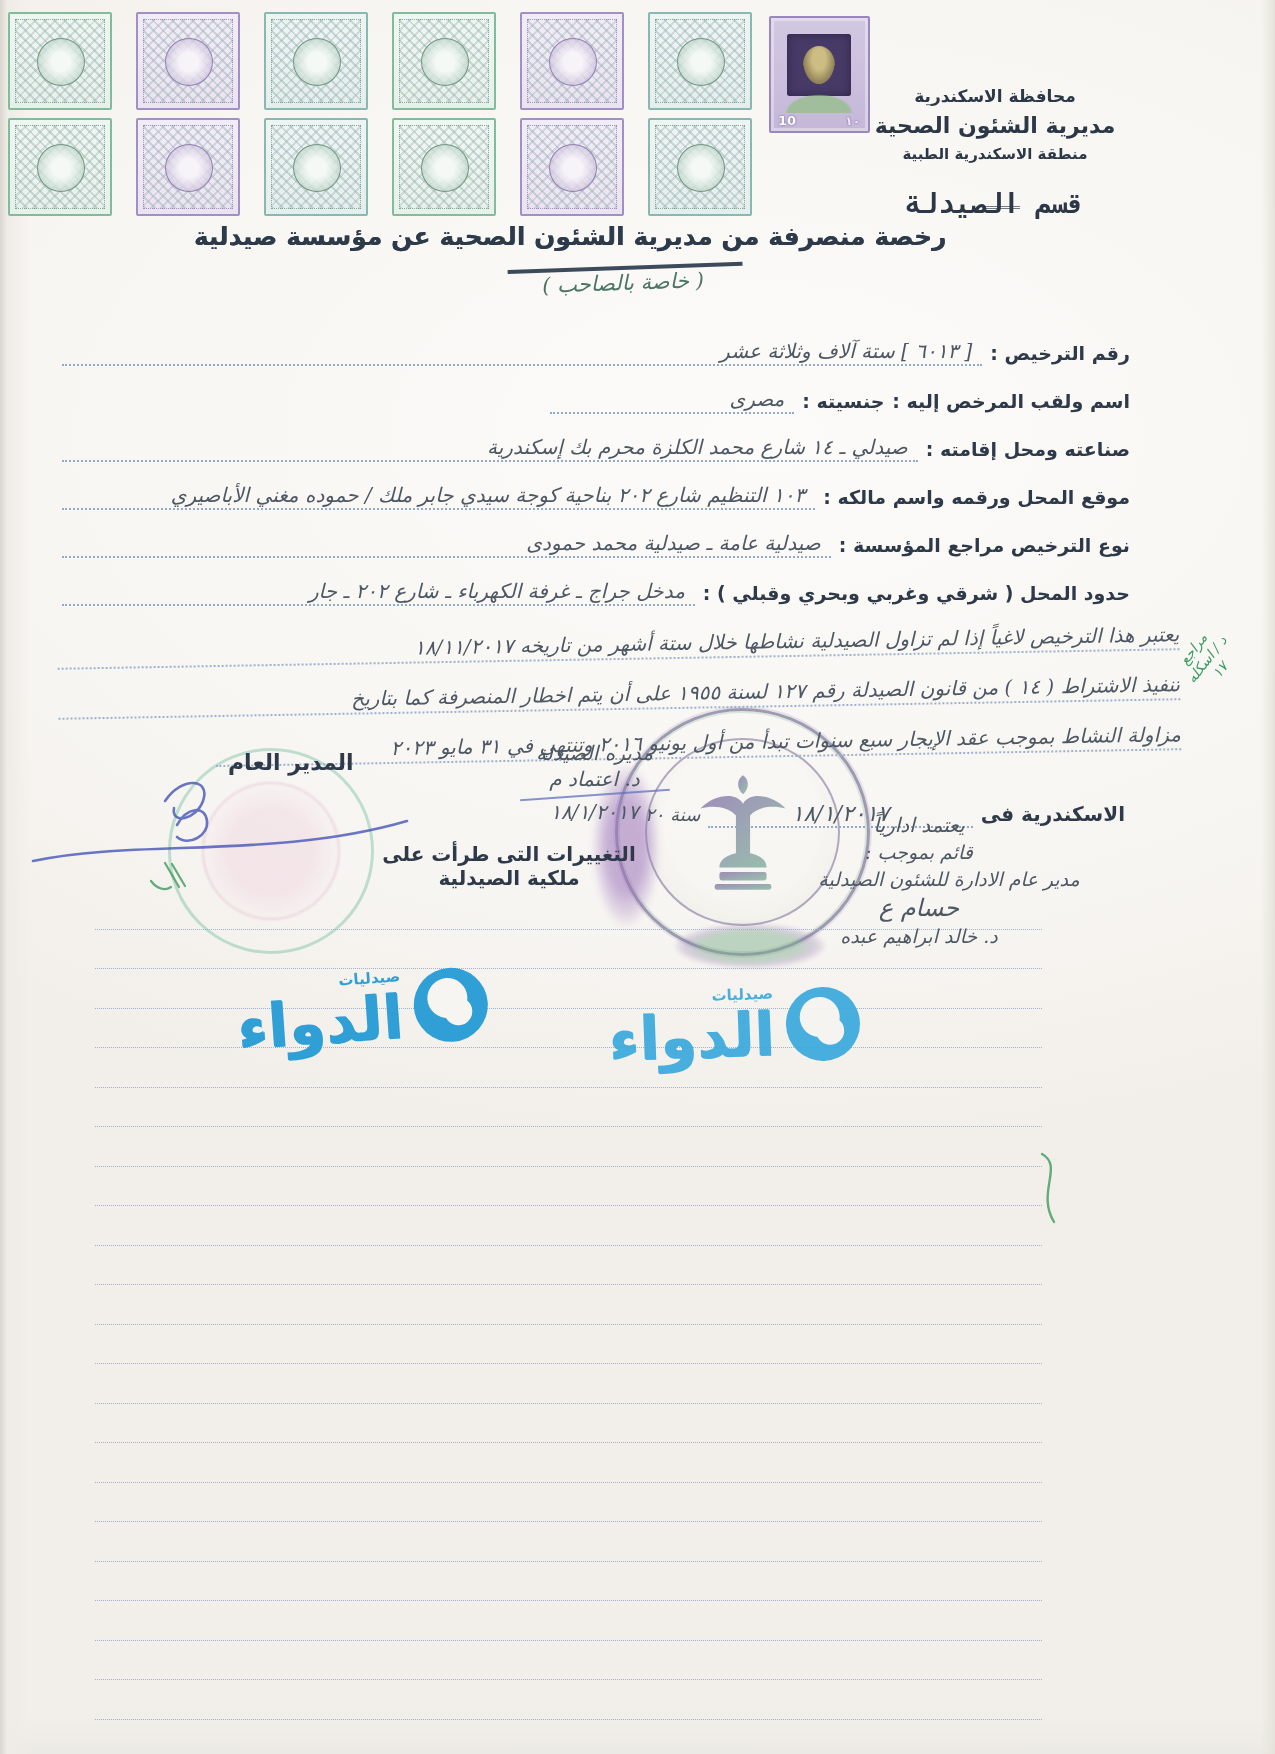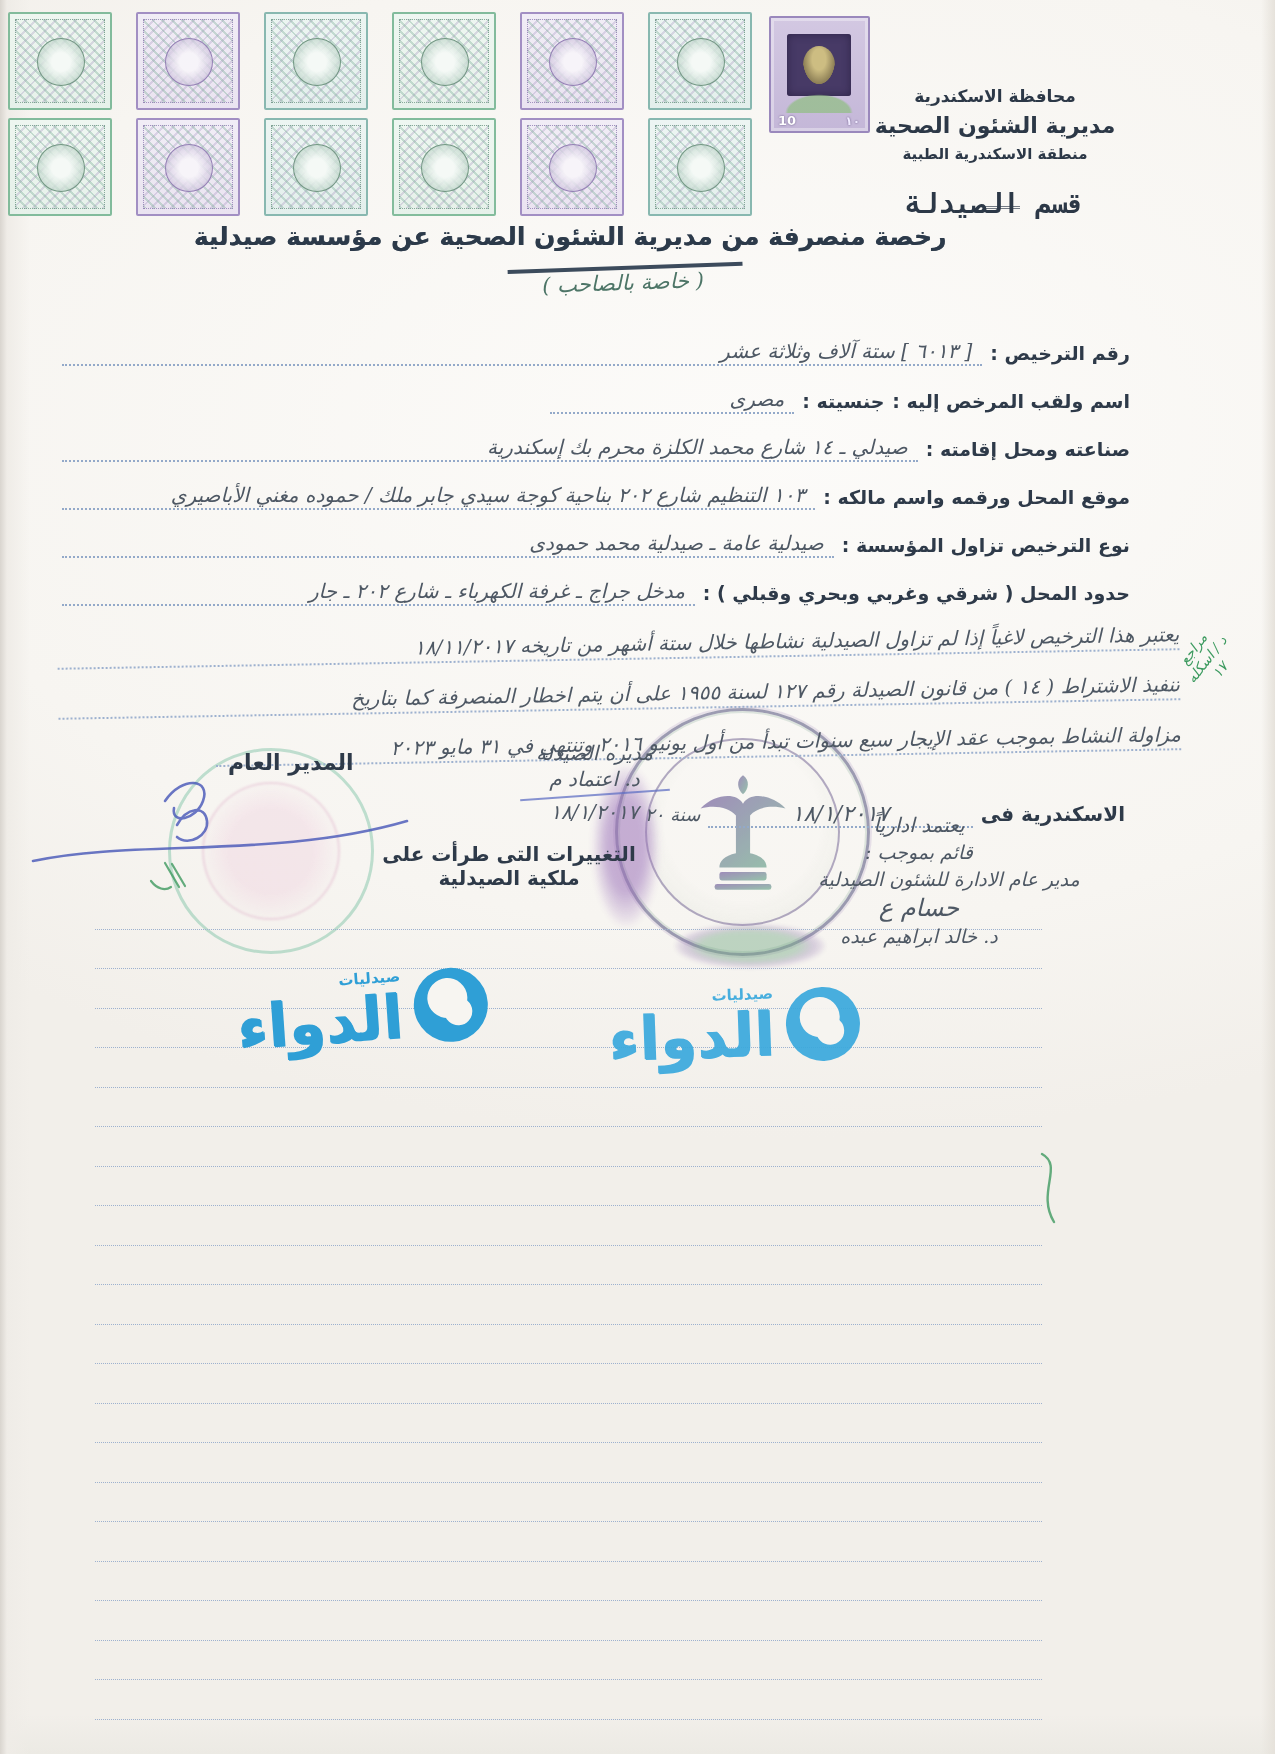--- a/index.html
+++ b/index.html
@@ -208,21 +208,21 @@
       </div>
       <div class="field-line">
         <span class="field-label pl">صناعته ومحل إقامته :</span>
         <span class="field-value hw v1">صيدلي  ـ  ١٤ شارع محمد الكلزة محرم بك إسكندرية</span>
       </div>
       <div class="field-line">
         <span class="field-label pl">موقع المحل ورقمه واسم مالكه :</span>
         <span class="field-value hw v1">١٠٣ التنظيم شارع ٢٠٢ بناحية كوجة سيدي جابر ملك / حموده مغني الأباصيري</span>
       </div>
       <div class="field-line">
-        <span class="field-label pl">نوع الترخيص تزاول المؤسسة :</span>
+        <span class="field-label pl">نوع الترخيص مراجع المؤسسة :</span>
         <span class="field-value hw v1">صيدلية عامة  ـ  صيدلية محمد حمودى</span>
       </div>
       <div class="field-line">
         <span class="field-label pl">حدود المحل ( شرقي وغربي وبحري وقبلي ) :</span>
         <span class="field-value hw v1">مدخل جراج ـ غرفة الكهرباء ـ شارع ٢٠٢ ـ جار</span>
       </div>
     </div>
 
   <div class="abs notes-block layer-text">
       <div class="note-line hw n0">يعتبر هذا الترخيص لاغياً إذا لم تزاول الصيدلية نشاطها خلال ستة أشهر من تاريخه ١٨/١١/٢٠١٧</div>

